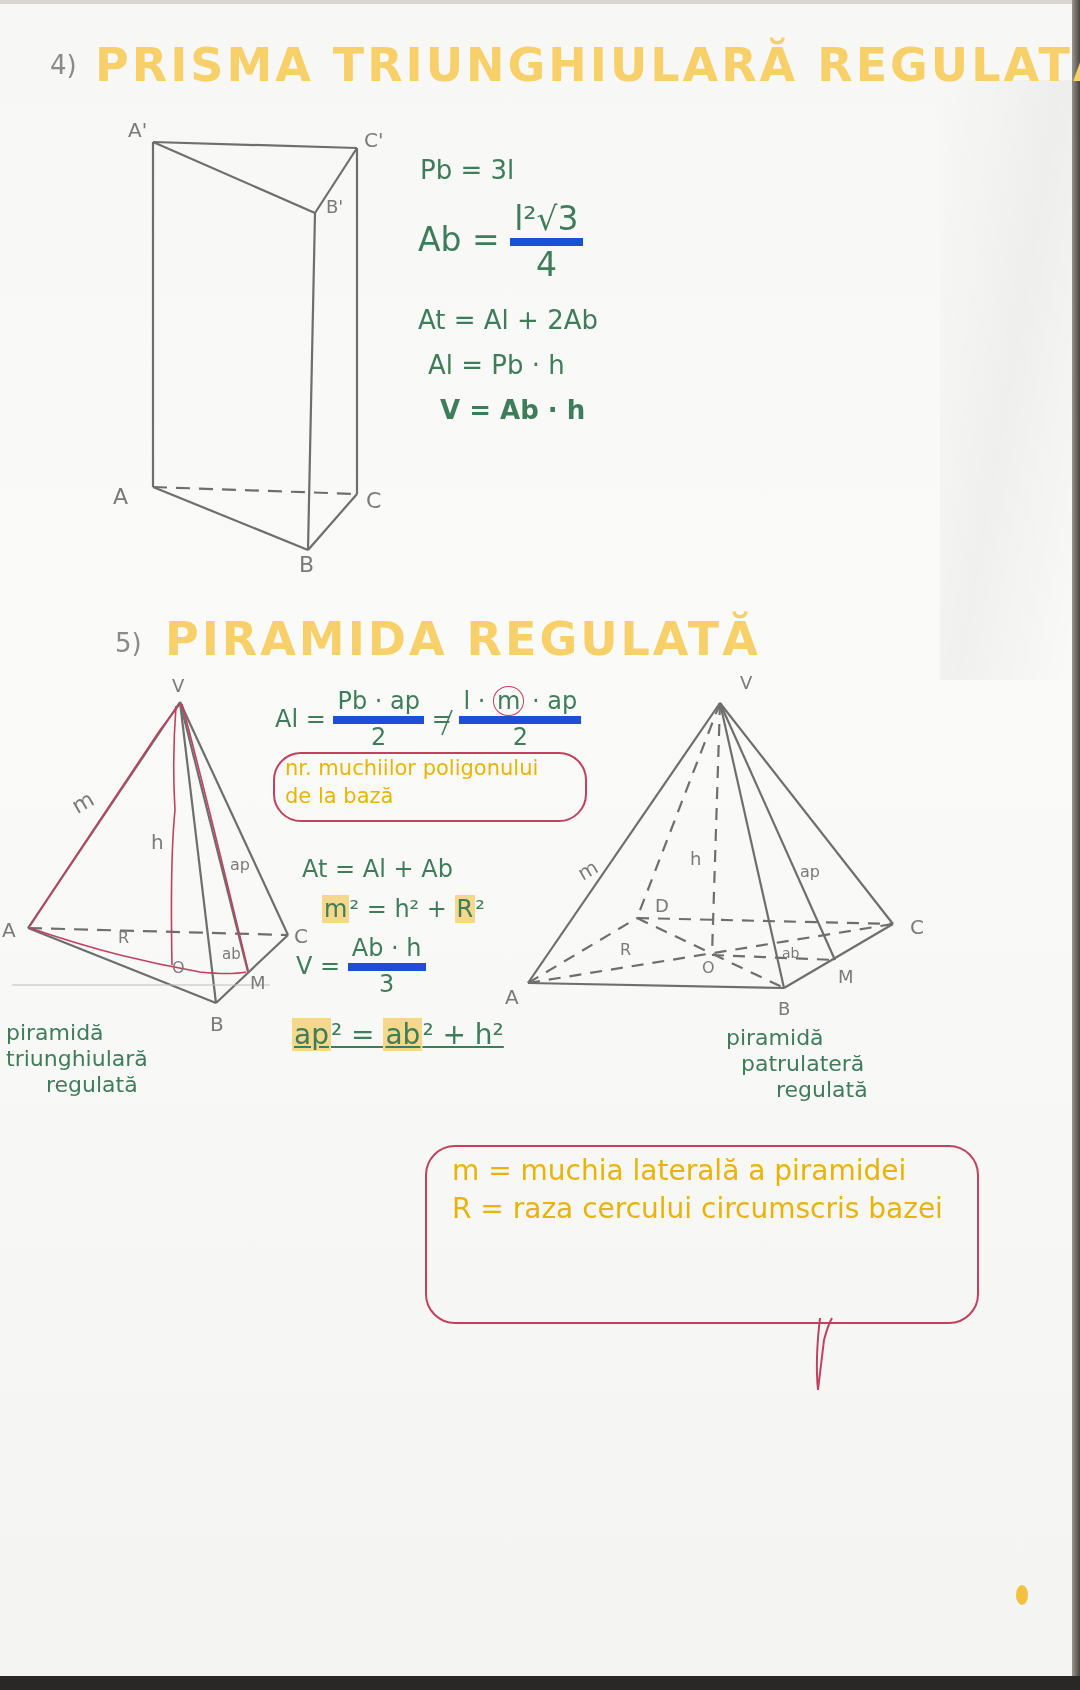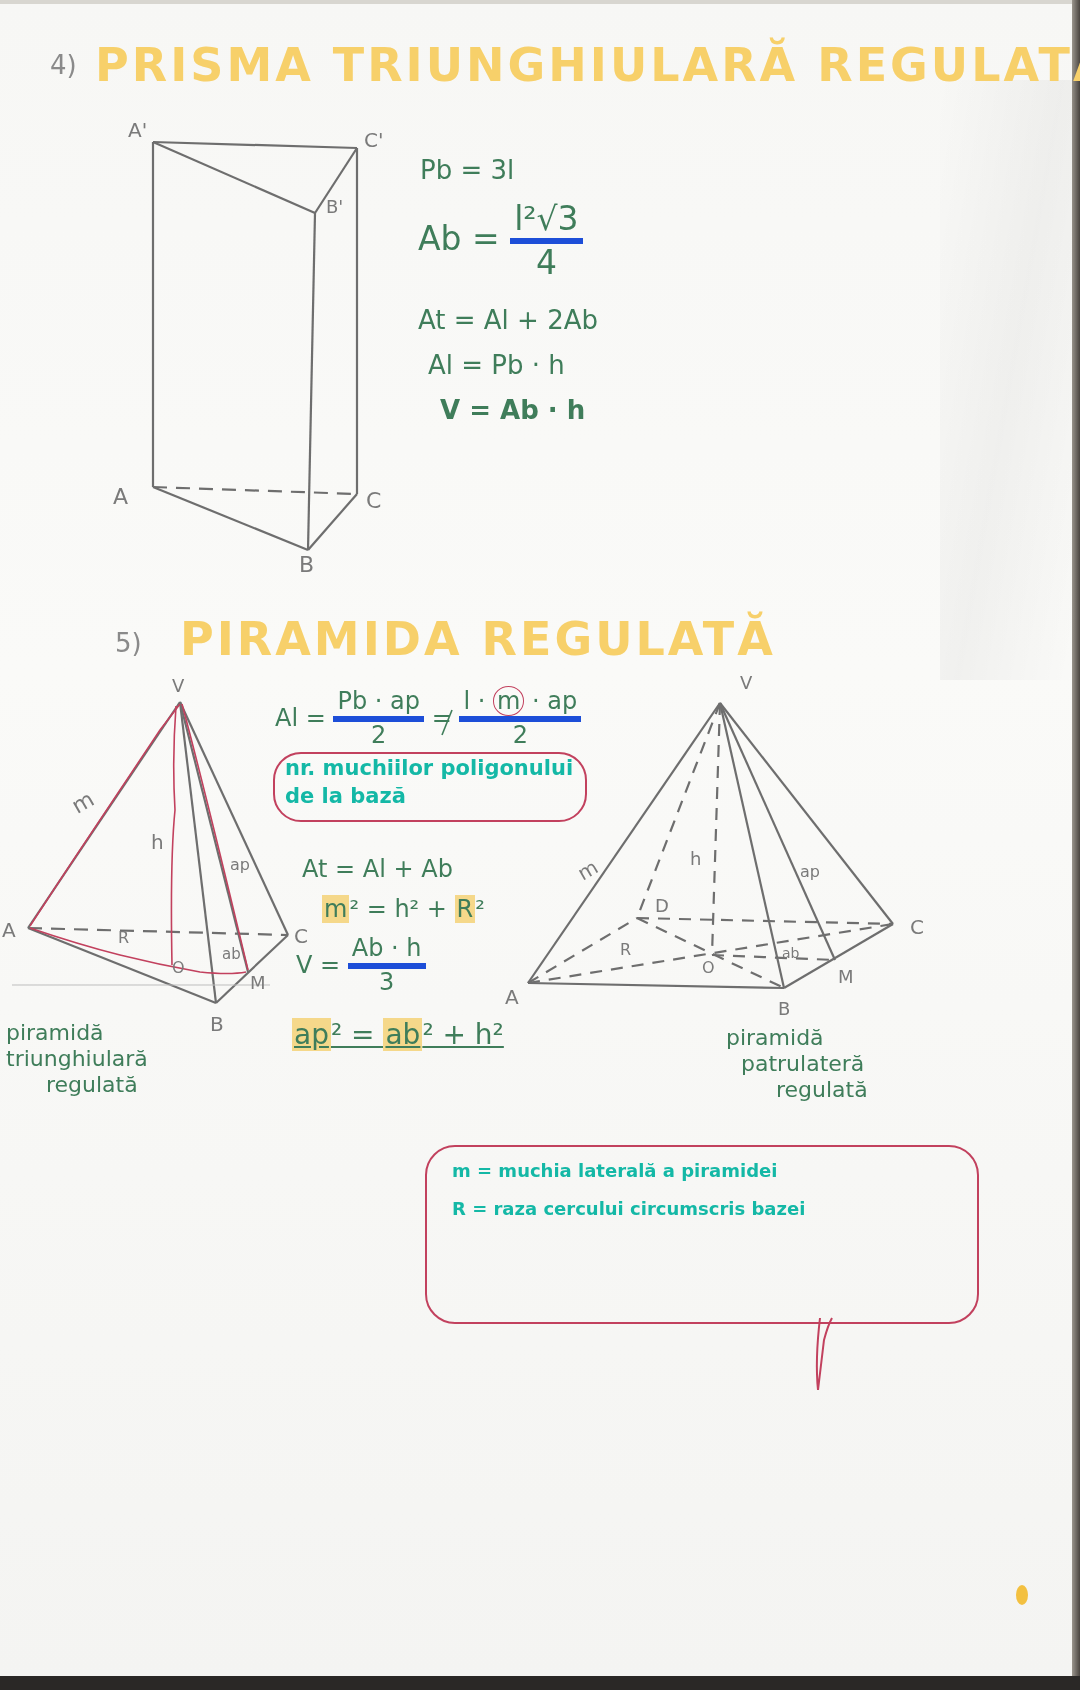--- a/index.html
+++ b/index.html
@@ -6,25 +6,25 @@
   body{width:1080px;height:1690px;position:relative;overflow:hidden;background:#2c2a28;font-family:"DejaVu Sans",sans-serif;}
   .paper{position:absolute;left:0;top:0;width:1075px;height:1678px;background:linear-gradient(180deg,#f7f7f5 0%,#fafaf8 40%,#f4f4f2 100%);}
   .top-edge{position:absolute;left:0;top:0;width:1080px;height:4px;background:#d8d6d0;}
   .right-edge{position:absolute;right:0;top:0;width:8px;height:1690px;background:linear-gradient(90deg,#9a958d,#4a4540);}
   .bottom-edge{position:absolute;left:0;bottom:0;width:1080px;height:14px;background:#2a2826;}
   .shadow-fold{position:absolute;left:940px;top:80px;width:140px;height:600px;background:linear-gradient(100deg,rgba(0,0,0,0) 0%,rgba(0,0,0,0.04) 50%,rgba(0,0,0,0) 100%);}
   .hand{position:absolute;white-space:nowrap;font-family:"DejaVu Sans",sans-serif;}
   .title{font-family:"DejaVu Sans",sans-serif;font-weight:bold;color:#f7d06a;letter-spacing:3px;font-size:46px;}
   .num{color:#8a8a8a;font-size:26px;}
   .green{color:#3f7d5a;}
-  .red{color:#14b8a6;font-weight:bold;}
+  .red{color:#eab308;}
   .gray{color:#7a7a7a;}
   .hl{background:#f5d88a;padding:0 2px;}
   .frac{display:inline-flex;flex-direction:column;align-items:center;vertical-align:middle;}
-  .frac .n{border-bottom:6px solid #1d4ed8;padding:0 4px;line-height:1.15;}
+  .frac .n{border-bottom:8px solid #1d4ed8;padding:0 4px;line-height:1.15;}
   .frac .d{line-height:1.15;}
   .bubble{position:absolute;border:2px solid #c2415e;border-radius:28px;}
   svg{position:absolute;left:0;top:0;}
 </style>
 </head>
 <body>
 
 <div class="paper"></div>
 <div class="top-edge"></div>
 <div class="right-edge"></div>
@@ -102,21 +102,21 @@
   <span class="frac">
     <span class="n">l²√3</span>
     <span class="d">4</span>
   </span>
 </div>
 <div class="hand green" style="left:418px;top:305px;font-size:26px;">At = Al + 2Ab</div>
 <div class="hand green" style="left:428px;top:350px;font-size:26px;">Al = Pb · h</div>
 <div class="hand green" style="left:440px;top:395px;font-size:26px;font-weight:bold;">V = Ab · h</div>
 
 <div class="hand num" style="left:115px;top:628px;">5)</div>
-<div class="hand title" style="left:180px;top:612px;">PIRAMIDA REGULATĂ</div>
+<div class="hand title" style="left:165px;top:612px;">PIRAMIDA REGULATĂ</div>
 
 <div class="hand green" style="left:275px;top:688px;font-size:24px;">
   <span>Al =</span>
   <span class="frac">
     <span class="n">Pb · ap</span>
     <span class="d">2</span>
   </span>
   <span>=</span>
   <span class="frac">
     <span class="n"><span>l · </span><span style="border:1.6px solid #c2415e;border-radius:50%;padding:0 3px;">m</span><span> · ap</span></span>
@@ -174,16 +174,16 @@
 <div class="hand gray" style="left:620px;top:940px;font-size:16px;">R</div>
 <div class="hand gray" style="left:782px;top:945px;font-size:14px;">ab</div>
 
 <div class="hand green" style="left:726px;top:1025px;font-size:22px;line-height:26px;">
   <div>piramidă</div>
   <div style="padding-left:15px;">patrulateră</div>
   <div style="padding-left:50px;">regulată</div>
 </div>
 
 <div class="bubble" style="left:425px;top:1145px;width:550px;height:175px;border-radius:30px;"></div>
-<div class="hand red" style="left:452px;top:1152px;font-size:18px;line-height:38px;">
+<div class="hand red" style="left:452px;top:1152px;font-size:28px;line-height:38px;">
   <div>m = muchia laterală a piramidei</div>
   <div>R = raza cercului circumscris bazei</div>
 </div>
 
 </body></html>

